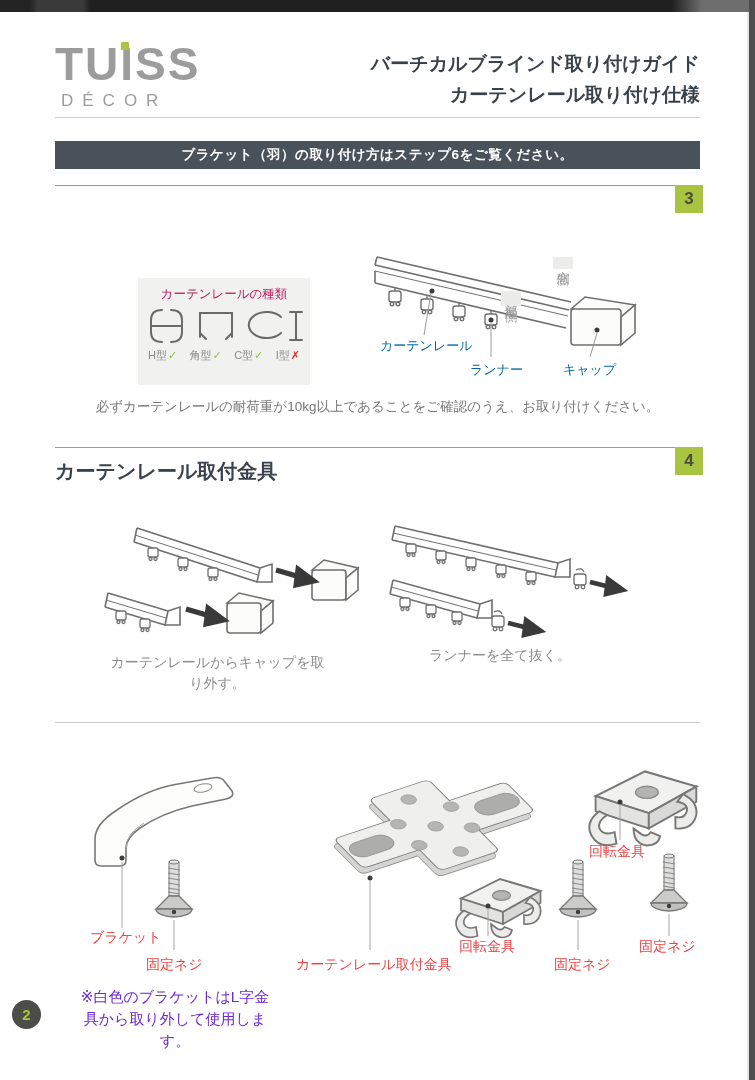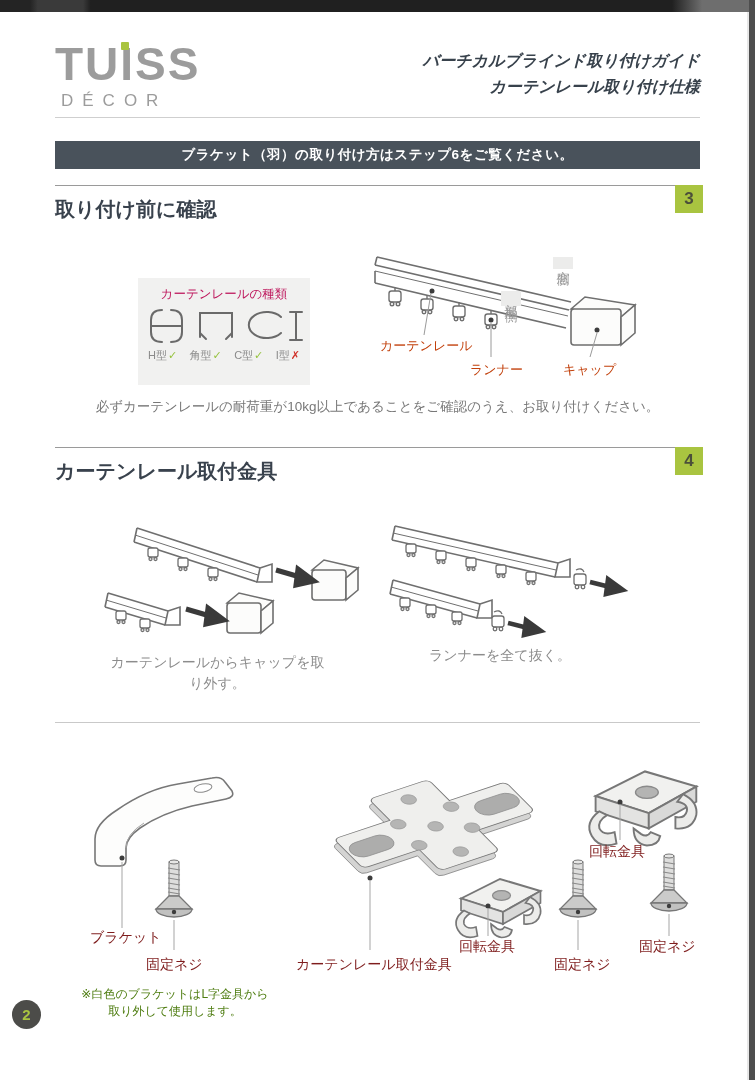--- a/index.html
+++ b/index.html
@@ -10,22 +10,22 @@
   .topbar{position:absolute;left:0;top:0;width:755px;height:12px;
     background:linear-gradient(90deg,#242424 0%,#242424 4%,#3a3a3a 5%,#3a3a3a 11%,#202020 12%,#202020 89%,#6e6e6e 93%,#6e6e6e 100%);}
   .rightstrip{position:absolute;right:0;top:0;width:6px;height:1080px;background:#4e4e4e;}
   .rightstrip-light{position:absolute;right:6px;top:12px;width:2px;height:1068px;background:#e7e7e7;}
 
   
   .logo{position:absolute;left:55px;top:40px;width:180px;color:#9c9c9c;}
   .logo-main{position:relative;font-size:46px;font-weight:bold;letter-spacing:2px;line-height:1.05;}
   .logo-dot{position:absolute;left:66px;top:2px;width:8px;height:8px;background:#a9c440;border-radius:1px;}
   .logo-sub{font-size:17px;letter-spacing:9px;margin-top:3px;margin-left:6px;color:#9c9c9c;}
-  .doc-title{position:absolute;right:55px;top:48px;text-align:right;font-size:16px;font-weight:bold;
-    color:#38424c;line-height:1.65;font-style:italic;}
+  .doc-title{position:absolute;right:55px;top:48px;text-align:right;font-size:19px;font-weight:bold;
+    color:#38424c;line-height:1.65;}
   .header-rule{position:absolute;left:55px;top:117px;width:645px;height:1px;background:#cfcfcf;}
 
   .banner{position:absolute;left:55px;top:141px;width:645px;height:28px;background:#49525b;color:#ffffff;
     font-size:13.5px;font-weight:bold;display:flex;align-items:center;justify-content:center;letter-spacing:.5px;}
 
   .sec-rule{position:absolute;left:55px;width:645px;height:1px;background:#9a9a9a;}
   .badge{position:absolute;left:675px;width:28px;height:28px;background:#a9c440;color:#4b4f3a;
     font-size:17px;font-weight:bold;display:flex;align-items:center;justify-content:center;}
   .sec-heading{position:absolute;left:55px;font-size:20px;font-weight:bold;color:#39424d;}
 
@@ -36,27 +36,27 @@
   .railbox-labels{display:flex;justify-content:space-between;padding:0 10px;font-size:11px;color:#8a8a8a;margin-top:1px;}
   .t-mark{font-weight:bold;margin-left:1px;}
   .t-mark.ok{color:#95c23c;}
   .t-mark.no{color:#d03028;}
 
   
   .raildiag{position:absolute;left:375px;top:245px;width:330px;height:155px;}
   .raildiag svg{position:absolute;left:0;top:0;}
   .vlabel{position:absolute;writing-mode:vertical-rl;background:#ececeb;color:#9a9a9a;font-size:13px;
     padding:3px 2px;letter-spacing:3px;line-height:1.2;}
-  .plabel{position:absolute;font-size:13px;color:#c2410c;white-space:nowrap;}
+  .plabel{position:absolute;font-size:13px;color:#0369a1;white-space:nowrap;}
   .caution{position:absolute;left:55px;top:398px;width:645px;text-align:center;font-size:13.5px;color:#787878;}
 
   .step-caption{position:absolute;font-size:14px;color:#8c8c8c;text-align:center;line-height:1.5;}
 
-  .part-label{position:absolute;font-size:14px;color:#7f1d1d;white-space:nowrap;}
-  .note{position:absolute;left:76px;top:986px;width:198px;text-align:center;font-size:12px;color:#4d7c0f;line-height:1.45;}
+  .part-label{position:absolute;font-size:14px;color:#ef4444;white-space:nowrap;}
+  .note{position:absolute;left:76px;top:986px;width:198px;text-align:center;font-size:15px;color:#6d28d9;line-height:1.45;}
 
   .pagenum{position:absolute;left:12px;top:1000px;width:29px;height:29px;border-radius:50%;background:#4c4c49;
     color:#a9c440;font-size:15px;font-weight:bold;display:flex;align-items:center;justify-content:center;}
 
   .divider-light{position:absolute;left:55px;width:645px;height:1px;background:#c9c9c9;}
   svg{overflow:visible;}
 </style>
 </head>
 <body>
 
@@ -78,21 +78,20 @@
     <div>カーテンレール取り付け仕様</div>
   </div>
   <div class="header-rule"></div>
 
   <div class="banner">
     <span>ブラケット（羽）の取り付け方はステップ6をご覧ください。</span>
   </div>
 
   <div class="sec-rule" style="top:185px;"></div>
   <div class="badge" style="top:185px;">3</div>
-  <div class="sec-heading" style="top:196px;">取り付け前に確認</div>
 
   <div class="railbox">
     <div class="railbox-title">カーテンレールの種類</div>
     <svg width="152" height="42" viewBox="0 0 152 42">
       <g fill="none" stroke="#6a6a6a" stroke-width="2" stroke-linecap="round">
         <path d="M14,5 Q3,5 3,15 L3,27 Q3,37 14,37"></path>
         <path d="M23,5 Q34,5 34,15 L34,27 Q34,37 23,37"></path>
         <path d="M4,21 L33,21"></path>
         <path d="M52,32 L52,8 L84,8 L84,32"></path>
         <path d="M52,28 L58,34"></path>

